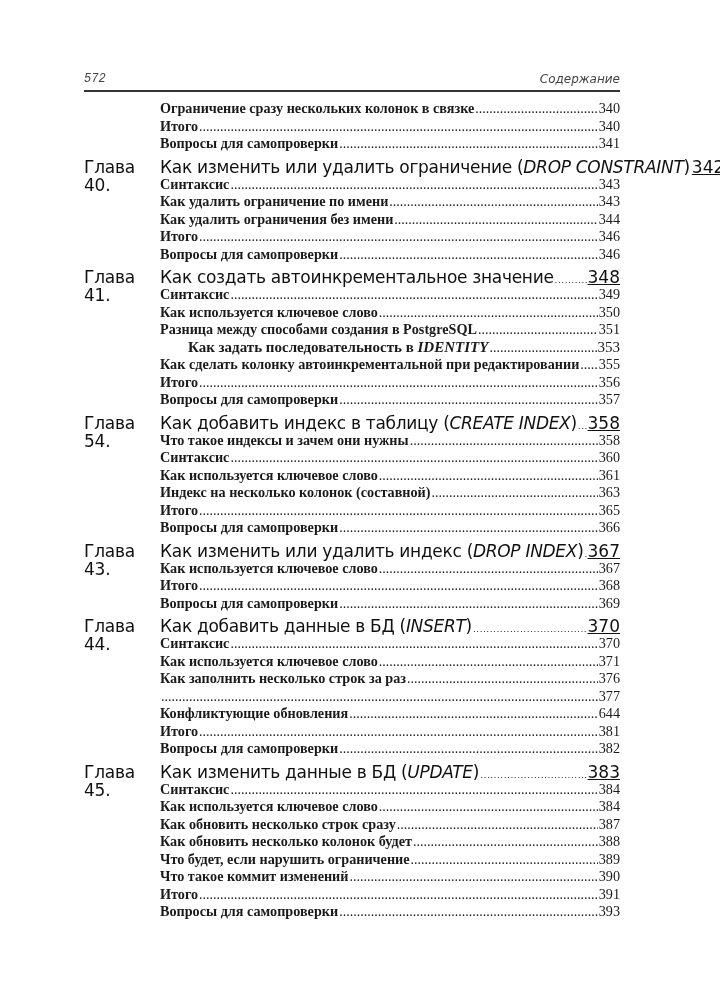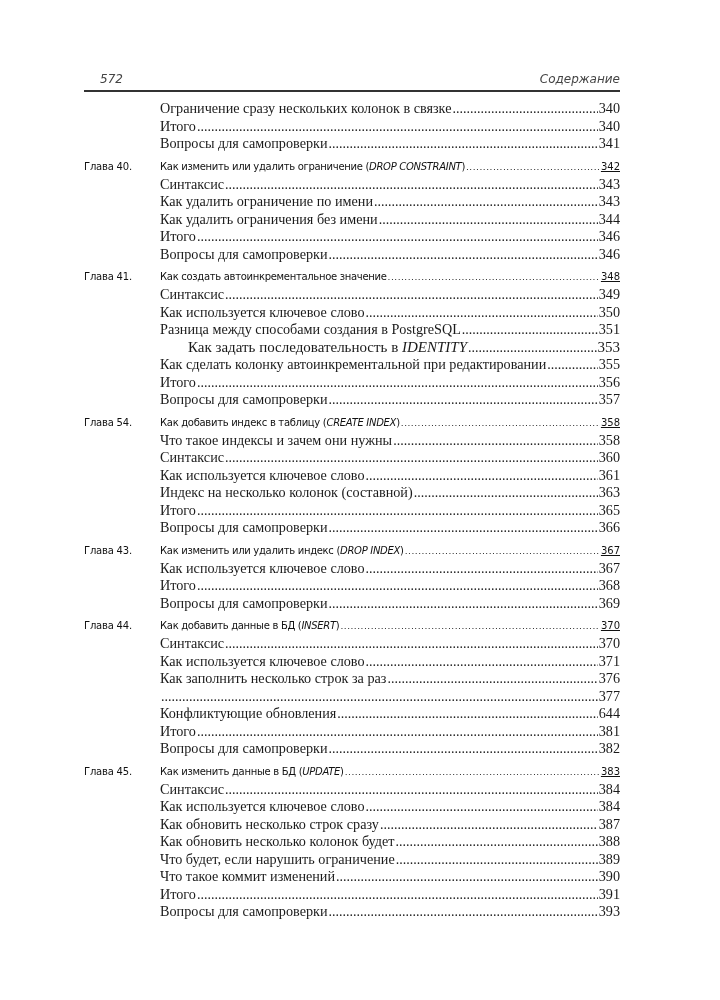--- a/index.html
+++ b/index.html
@@ -3,42 +3,42 @@
 <meta charset="utf-8">
 <style>
   html, body { margin: 0; padding: 0; background: #ffffff; }
   body { width: 720px; height: 1000px; position: relative; overflow: hidden; color: #1a1a1a; }
   .page { position: absolute; left: 0; top: 0; width: 720px; height: 1000px; }
   .running-head {
     position: absolute; left: 84px; top: 70px; width: 536px; height: 20px;
     border-bottom: 2px solid #333;
     font-family: "DejaVu Sans", sans-serif; font-style: italic; font-size: 12px; color: #444;
   }
-  .running-head .pg { position: absolute; left: 16px; top: 2px; }
+  .running-head .pg { position: absolute; left: 0; top: 2px; font-family: Liberation Mono, monospace; }
   .running-head .sec { position: absolute; right: 0; top: 2px; }
   .toc { position: absolute; left: 84px; top: 100px; width: 536px; }
   .chapter { margin: 0; padding: 0; }
   .chapter + .chapter { margin-top: 5px; }
   .ch-row {
     display: flex; align-items: baseline; height: 18px; line-height: 18px;
-    font-family: "DejaVu Sans", sans-serif; font-size: 10px; color: #111;
+    font-family: "DejaVu Sans", sans-serif; font-size: 17px; color: #111;
   }
   .ch-num { width: 76px; flex: none; letter-spacing: -0.2px; }
   .ch-title { flex: none; white-space: nowrap; letter-spacing: -0.3px; }
   .ch-title i { font-style: italic; }
   .leader { flex: 1 1 auto; overflow: hidden; white-space: nowrap; margin: 0 1px; color: #222; font-size: 9px; letter-spacing: 0.5px; }
   .leader::after { content: "................................................................................................................................................................................................................................................"; }
   .ch-page { flex: none; text-decoration: underline; }
   .row {
     display: flex; align-items: baseline; height: 17.5px; line-height: 17.5px;
     padding-left: 76px;
     font-family: "Liberation Serif", serif; font-size: 14.2px; color: #1a1a1a;
   }
   .row.sub { padding-left: 104px; font-size: 15px; }
-  .row .t { flex: none; white-space: nowrap; }
+  .row .t { flex: none; white-space: nowrap; font-weight: bold; }
   .row .t i { font-style: italic; }
   .row .p { flex: none; }
   .row .leader { font-size: 14px; letter-spacing: 0; }
 </style>
 </head>
 <body>
 
 <div class="page">
   <div class="running-head">
     <span class="pg">572</span>

